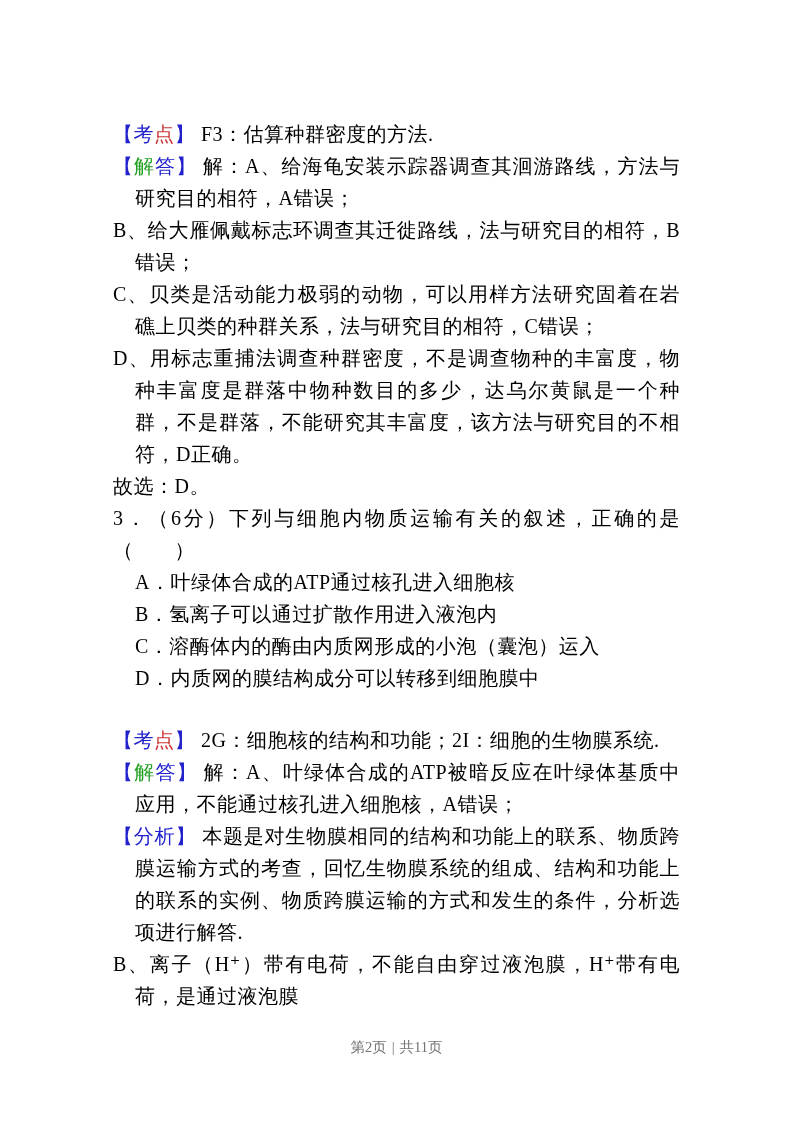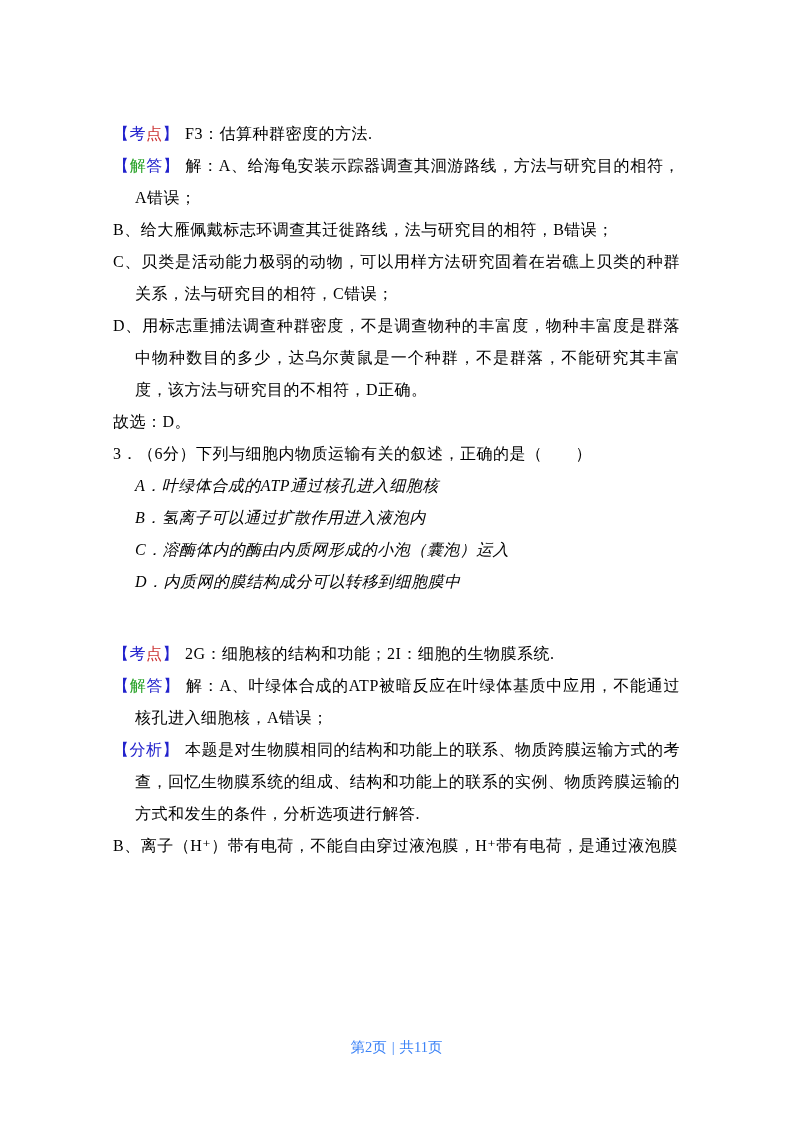--- a/index.html
+++ b/index.html
@@ -13,45 +13,45 @@
     color: #000000;
   }
   .doc {
     position: absolute;
     top: 118px;
     left: 113px;
     width: 567px;
   }
   .para {
     margin: 0;
-    font-size: 16px;
+    font-size: 20px;
     line-height: 32px;
     text-align: justify;
     letter-spacing: 0.5px;
   }
   .hang {
     padding-left: 22px;
     text-indent: -22px;
   }
   .sec-label { margin-right: 6px; white-space: nowrap; }
   .c-blue  { color: #2222CC; }
   .c-red   { color: #CC3333; }
   .c-green { color: #22A022; }
   .question-block { }
-  .options { margin-left: 22px; font-style: italic; }
-  .explanation2 { margin-top: 40px; }
+  .options { margin-left: 22px; }
+  .explanation2 { margin-top: 30px; }
   .footer {
     position: absolute;
     top: 1036px;
     left: 0;
     width: 793px;
     text-align: center;
     font-size: 14.5px;
     line-height: 22px;
-    color: #3b82f6;
+    color: #737373;
   }
   .footer .sep { margin: 0 5px; }
 </style>
 </head>
 <body>
 
 <div class="doc">
 
   <section>
 

